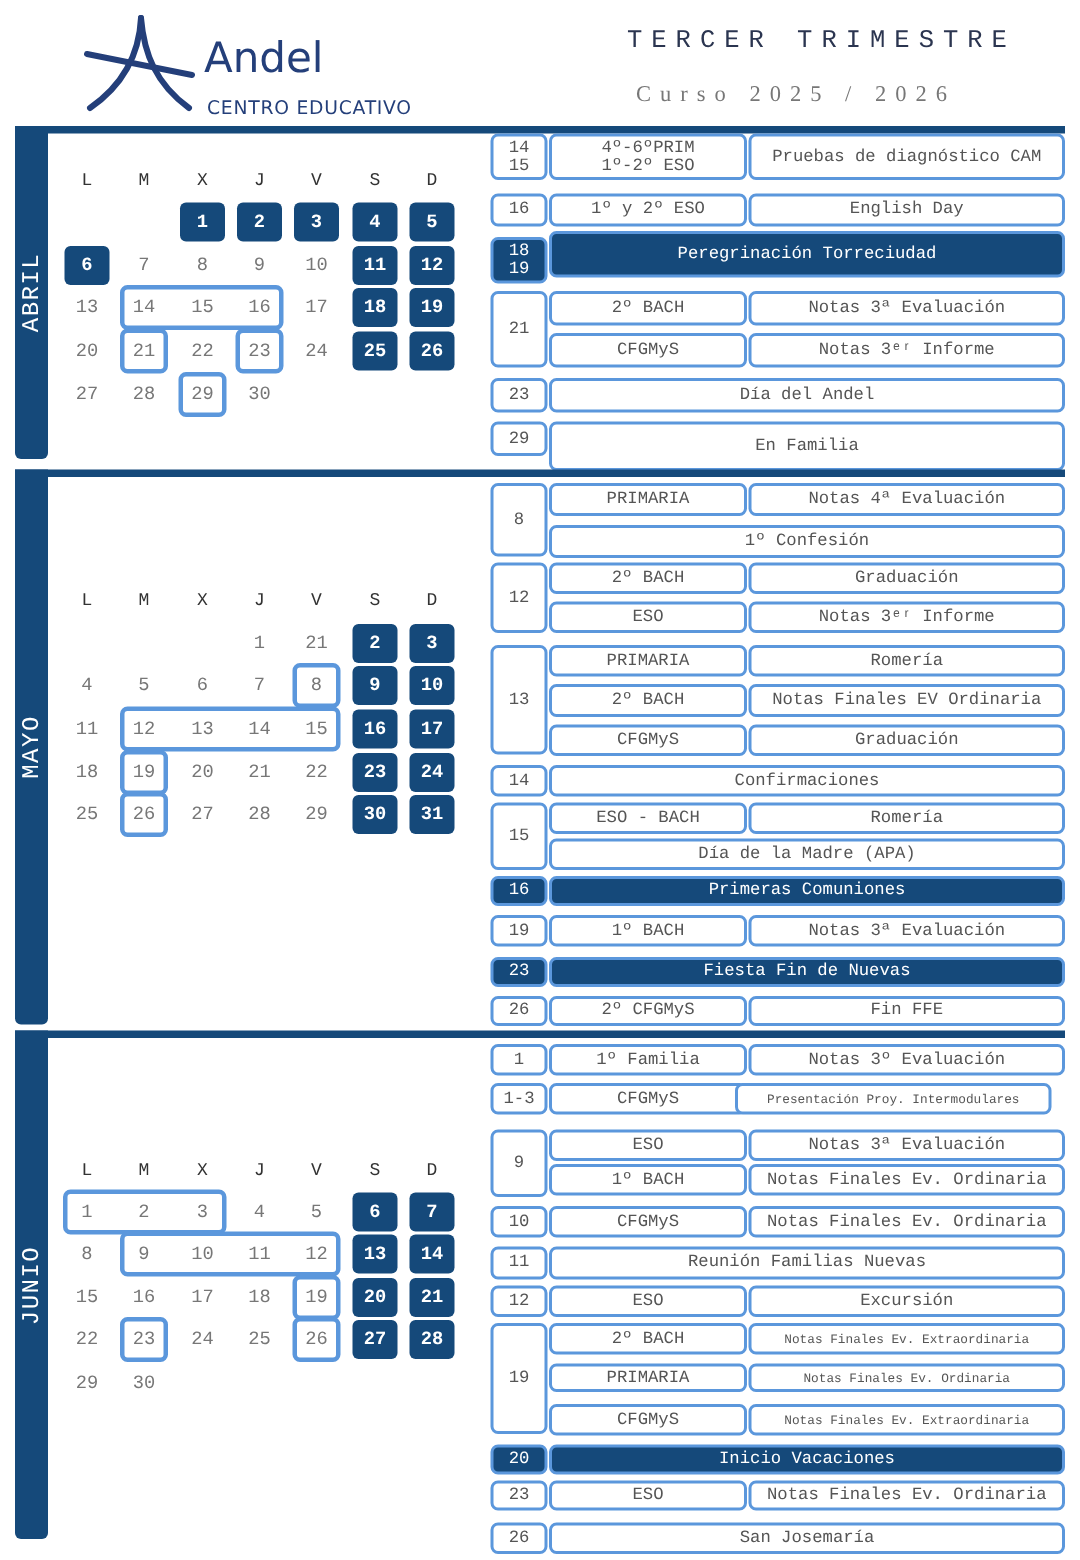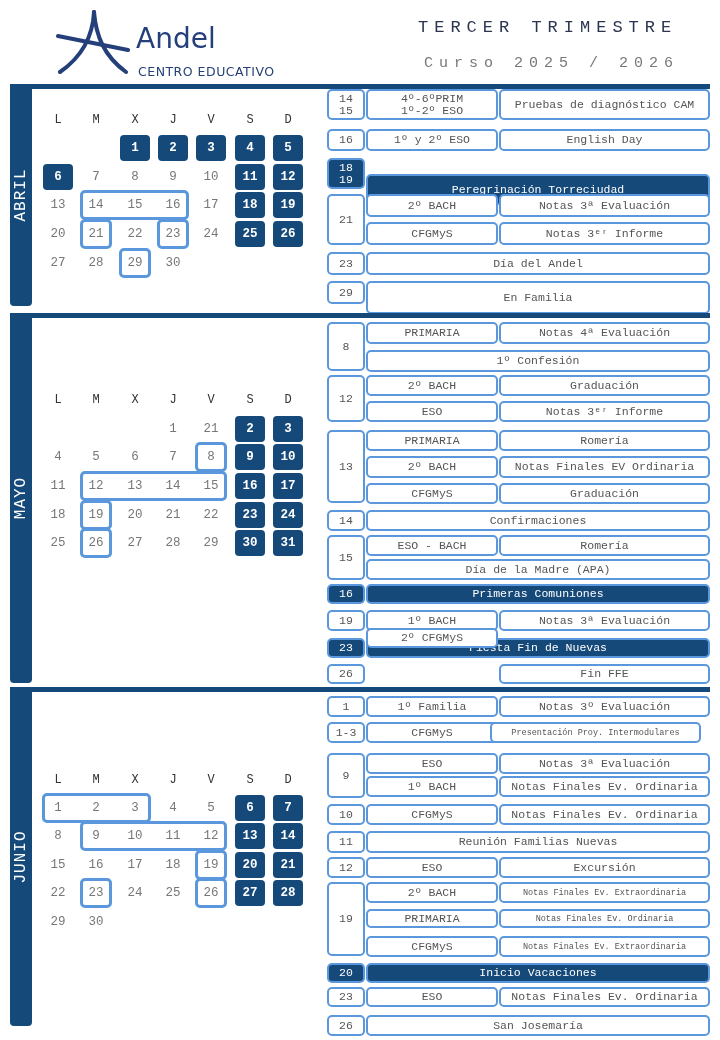--- a/index.html
+++ b/index.html
@@ -29,21 +29,21 @@
 
 <div>
   <svg class="abs" style="left:56px;top:10px;" width="74" height="66" viewBox="0 0 74 66">
     <path d="M38 2 C37 22 30 44 4 62" stroke="#243f7a" stroke-width="4" fill="none" stroke-linecap="round"></path>
     <path d="M38 2 C40 26 48 46 70 62" stroke="#243f7a" stroke-width="4" fill="none" stroke-linecap="round"></path>
     <path d="M2 26 L72 40" stroke="#243f7a" stroke-width="4" fill="none" stroke-linecap="round"></path>
   </svg>
   <div class="abs logo-text" style="left:136px;top:16px;font-size:28px;line-height:46px;">Andel</div>
   <div class="abs logo-text" style="left:138px;top:64px;font-size:12.5px;letter-spacing:0.5px;">CENTRO EDUCATIVO</div>
   <div class="abs title" style="left:418px;top:18px;">TERCER TRIMESTRE</div>
-  <div class="abs subtitle" style="left:424px;top:55px;">Curso 2025 / 2026</div>
+  <div class="abs subtitle" style="left:424px;top:55px;font-family:Liberation Serif, serif;">Curso 2025 / 2026</div>
 </div>
 
 <div id="sections">
     <div class="abs topbar" style="left: 10px; top: 84px; width: 700px;"></div>
     <div class="abs sidebar" style="left: 10px; top: 84px; height: 222px;"></div>
     <div class="month-label" style="left: -29px; top: 185px; width: 100px; height: 20px; line-height: 20px; text-align: center;">ABRIL</div>
     <div class="dow" style="left: 43px; top: 113px;">L</div>
     <div class="dow" style="left: 81px; top: 113px;">M</div>
     <div class="dow" style="left: 120px; top: 113px;">X</div>
     <div class="dow" style="left: 158px; top: 113px;">J</div>
@@ -87,21 +87,21 @@
     <div class="cell date" style="left: 327px; top: 89px; width: 38px; height: 31px; white-space: pre-line;">14
 15</div>
     <div class="cell" style="left: 366px; top: 89px; width: 132px; height: 31px; white-space: pre-line;">4º-6ºPRIM
 1º-2º ESO</div>
     <div class="cell" style="left: 499px; top: 89px; width: 211px; height: 31px;">Pruebas de diagnóstico CAM</div>
     <div class="cell date" style="left: 327px; top: 129px; width: 38px; height: 22px; white-space: pre-line;">16</div>
     <div class="cell" style="left: 366px; top: 129px; width: 132px; height: 22px; white-space: pre-line;">1º y 2º ESO</div>
     <div class="cell" style="left: 499px; top: 129px; width: 211px; height: 22px;">English Day</div>
     <div class="cell date dark" style="left: 327px; top: 158px; width: 38px; height: 31px; white-space: pre-line;">18
 19</div>
-    <div class="cell dark" style="left: 366px; top: 174px; width: 344px; height: 31px;">Peregrinación Torreciudad</div>
+    <div class="cell dark" style="left: 366px; top: 154px; width: 344px; height: 31px;">Peregrinación Torreciudad</div>
     <div class="cell date" style="left: 327px; top: 194px; width: 38px; height: 51px; white-space: pre-line;">21</div>
     <div class="cell" style="left: 366px; top: 194px; width: 132px; height: 23px; white-space: pre-line;">2º BACH</div>
     <div class="cell" style="left: 499px; top: 194px; width: 211px; height: 23px;">Notas 3ª Evaluación</div>
     <div class="cell" style="left: 366px; top: 222px; width: 132px; height: 23px; white-space: pre-line;">CFGMyS</div>
     <div class="cell" style="left: 499px; top: 222px; width: 211px; height: 23px;">Notas 3ᵉʳ Informe</div>
     <div class="cell date" style="left: 327px; top: 252px; width: 38px; height: 23px; white-space: pre-line;">23</div>
     <div class="cell" style="left: 366px; top: 252px; width: 344px; height: 23px;">Día del Andel</div>
     <div class="cell date" style="left: 327px; top: 281px; width: 38px; height: 23px; white-space: pre-line;">29</div>
     <div class="cell" style="left: 366px; top: 281px; width: 344px; height: 33px;">En Familia</div>
     <div class="abs topbar" style="left: 10px; top: 313px; width: 700px;"></div>
@@ -173,21 +173,21 @@
     <div class="cell" style="left: 499px; top: 535px; width: 211px; height: 21px;">Romería</div>
     <div class="cell" style="left: 366px; top: 559px; width: 344px; height: 21px;">Día de la Madre (APA)</div>
     <div class="cell date dark" style="left: 327px; top: 584px; width: 38px; height: 20px; white-space: pre-line;">16</div>
     <div class="cell dark" style="left: 366px; top: 584px; width: 344px; height: 20px;">Primeras Comuniones</div>
     <div class="cell date" style="left: 327px; top: 610px; width: 38px; height: 21px; white-space: pre-line;">19</div>
     <div class="cell" style="left: 366px; top: 610px; width: 132px; height: 21px; white-space: pre-line;">1º BACH</div>
     <div class="cell" style="left: 499px; top: 610px; width: 211px; height: 21px;">Notas 3ª Evaluación</div>
     <div class="cell date dark" style="left: 327px; top: 638px; width: 38px; height: 20px; white-space: pre-line;">23</div>
     <div class="cell dark" style="left: 366px; top: 638px; width: 344px; height: 20px;">Fiesta Fin de Nuevas</div>
     <div class="cell date" style="left: 327px; top: 664px; width: 38px; height: 20px; white-space: pre-line;">26</div>
-    <div class="cell" style="left: 366px; top: 628px; width: 132px; height: 20px; white-space: pre-line;">2º CFGMyS</div>
+    <div class="cell" style="left: 366px; top: 664px; width: 132px; height: 20px; white-space: pre-line;">2º CFGMyS</div>
     <div class="cell" style="left: 499px; top: 664px; width: 211px; height: 20px;">Fin FFE</div>
     <div class="abs topbar" style="left: 10px; top: 687px; width: 700px;"></div>
     <div class="abs sidebar" style="left: 10px; top: 687px; height: 339px;"></div>
     <div class="month-label" style="left: -29px; top: 846.5px; width: 100px; height: 20px; line-height: 20px; text-align: center;">JUNIO</div>
     <div class="dow" style="left: 43px; top: 773px;">L</div>
     <div class="dow" style="left: 81px; top: 773px;">M</div>
     <div class="dow" style="left: 120px; top: 773px;">X</div>
     <div class="dow" style="left: 158px; top: 773px;">J</div>
     <div class="dow" style="left: 196px; top: 773px;">V</div>
     <div class="dow" style="left: 235px; top: 773px;">S</div>

